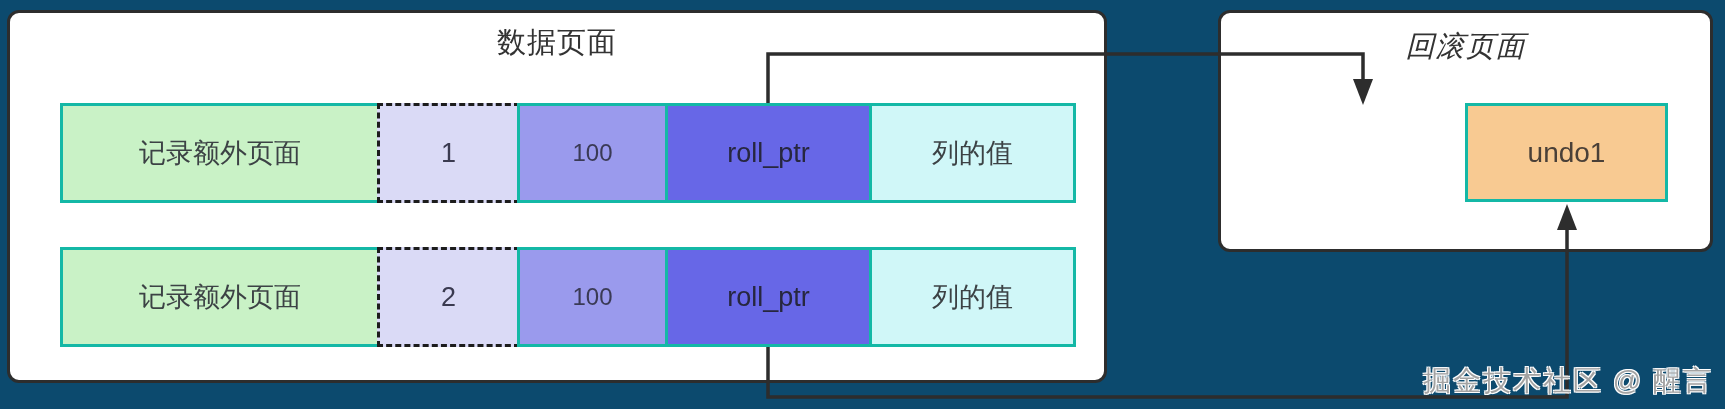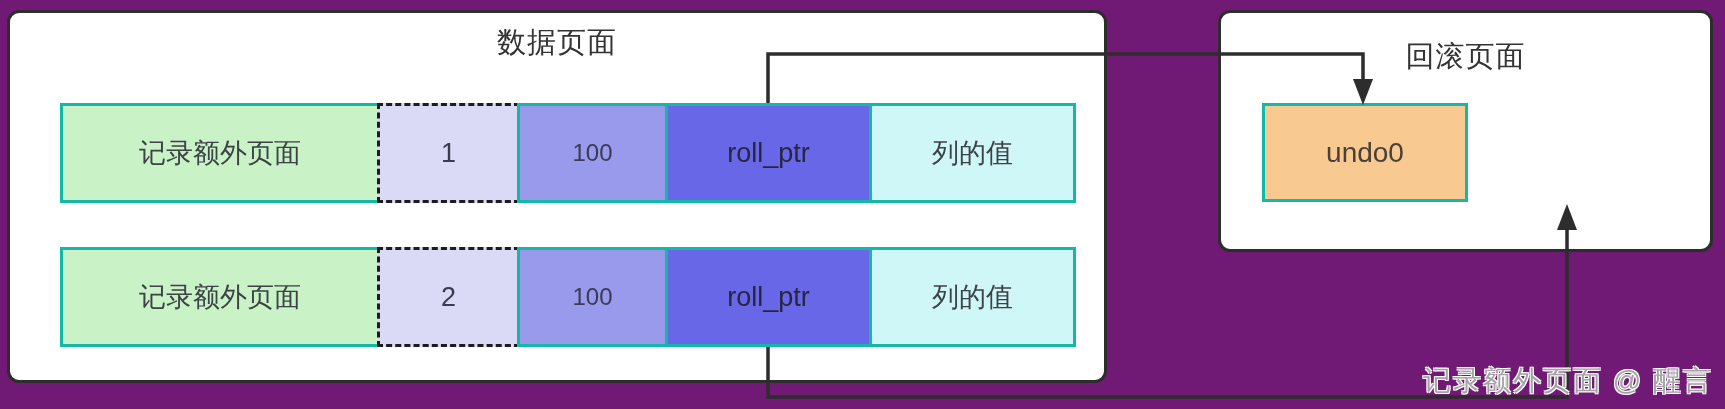--- a/index.html
+++ b/index.html
@@ -1,20 +1,20 @@
 <!DOCTYPE html>
 <html><head>
 <meta charset="utf-8">
 <style>
   html, body { margin: 0; padding: 0; background: #ffffff; }
   #canvas {
     position: relative;
     width: 1725px;
     height: 409px;
-    background: #701a75;
+    background: #0c4a6e;
     font-family: "Liberation Sans", "DejaVu Sans", sans-serif;
     overflow: hidden;
   }
   .page-box {
     position: absolute;
     box-sizing: border-box;
     border: 3px solid #2d2d2d;
     border-radius: 12px;
     background: #ffffff;
   }
@@ -62,43 +62,43 @@
 </head>
 <body>
 
 <div id="canvas">
 
   <div class="page-box" style="left:7px; top:10px; width:1100px; height:373px;">
     <div class="page-title" style="top:10px;">数据页面</div>
   </div>
 
   <div class="page-box" style="left:1218px; top:10px; width:495px; height:242px;">
-    <div class="page-title" style="top:24px;">回滚页面</div>
+    <div class="page-title" style="top:14px;font-style:italic;">回滚页面</div>
   </div>
 
   <div class="cell" style="left: 60px; top: 103px; width: 320px; height: 100px; background-color: rgb(201, 242, 198);">记录额外页面</div>
   <div class="cell cell-dashed" style="left: 377px; top: 103px; width: 143px; height: 100px; background-color: rgb(218, 218, 246);">1</div>
   <div class="cell cell-value" style="left: 517px; top: 103px; width: 151px; height: 100px; background-color: rgb(154, 154, 237);">100</div>
   <div class="cell cell-rollptr" style="left: 665px; top: 103px; width: 207px; height: 100px; background-color: rgb(103, 103, 231);">roll_ptr</div>
   <div class="cell" style="left: 869px; top: 103px; width: 207px; height: 100px; background-color: rgb(208, 247, 248);">列的值</div>
 
   <div class="cell" style="left: 60px; top: 247px; width: 320px; height: 100px; background-color: rgb(201, 242, 198);">记录额外页面</div>
   <div class="cell cell-dashed" style="left: 377px; top: 247px; width: 143px; height: 100px; background-color: rgb(218, 218, 246);">2</div>
   <div class="cell cell-value" style="left: 517px; top: 247px; width: 151px; height: 100px; background-color: rgb(154, 154, 237);">100</div>
   <div class="cell cell-rollptr" style="left: 665px; top: 247px; width: 207px; height: 100px; background-color: rgb(103, 103, 231);">roll_ptr</div>
   <div class="cell" style="left: 869px; top: 247px; width: 207px; height: 100px; background-color: rgb(208, 247, 248);">列的值</div>
 
-  <div class="cell cell-undo" style="left: 1262px; top: 103px; width: 206px; height: 99px; background-color: rgb(248, 202, 146);">undo0</div>
+  <div class="cell cell-undo" style="left: 1465px; top: 103px; width: 203px; height: 99px; background-color: rgb(248, 202, 146);">undo1</div>
 
   <svg id="arrow-layer" width="1725" height="409" viewBox="0 0 1725 409">
     <g>
       <polyline points="768,103 768,54 1363,54 1363,82" fill="none" stroke="#2d2d2d" stroke-width="3.5" stroke-linejoin="miter"></polyline>
       <polygon points="1363,105 1353,79 1373,79" fill="#2d2d2d"></polygon>
     </g>
     <g>
       <polyline points="768,347 768,397 1567,397 1567,227" fill="none" stroke="#2d2d2d" stroke-width="3.5" stroke-linejoin="miter"></polyline>
       <polygon points="1567,204 1557,230 1577,230" fill="#2d2d2d"></polygon>
     </g>
   </svg>
 
-  <div id="watermark">记录额外页面 @ 醒言</div>
+  <div id="watermark">掘金技术社区 @ 醒言</div>
 
 </div>
 
 </body></html>

